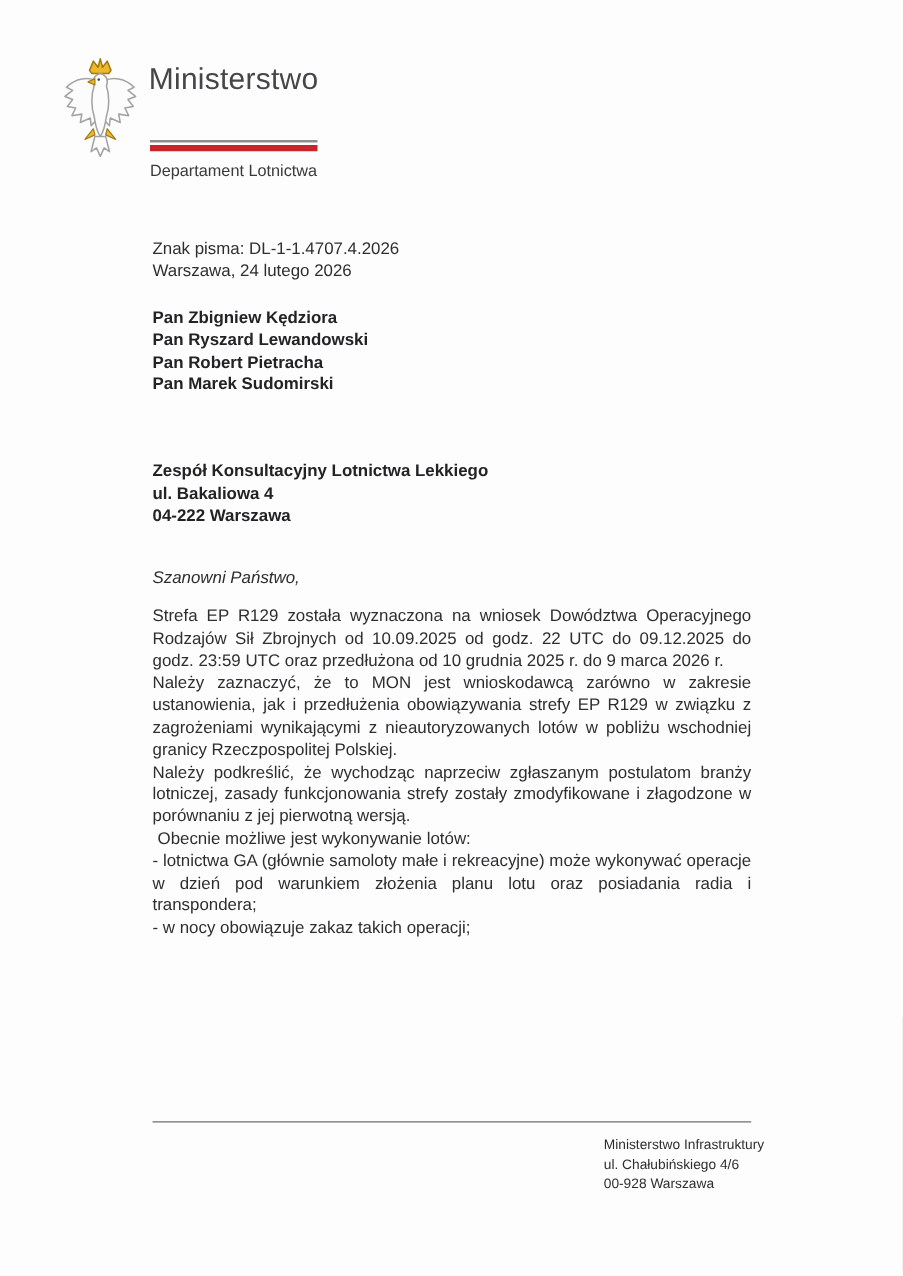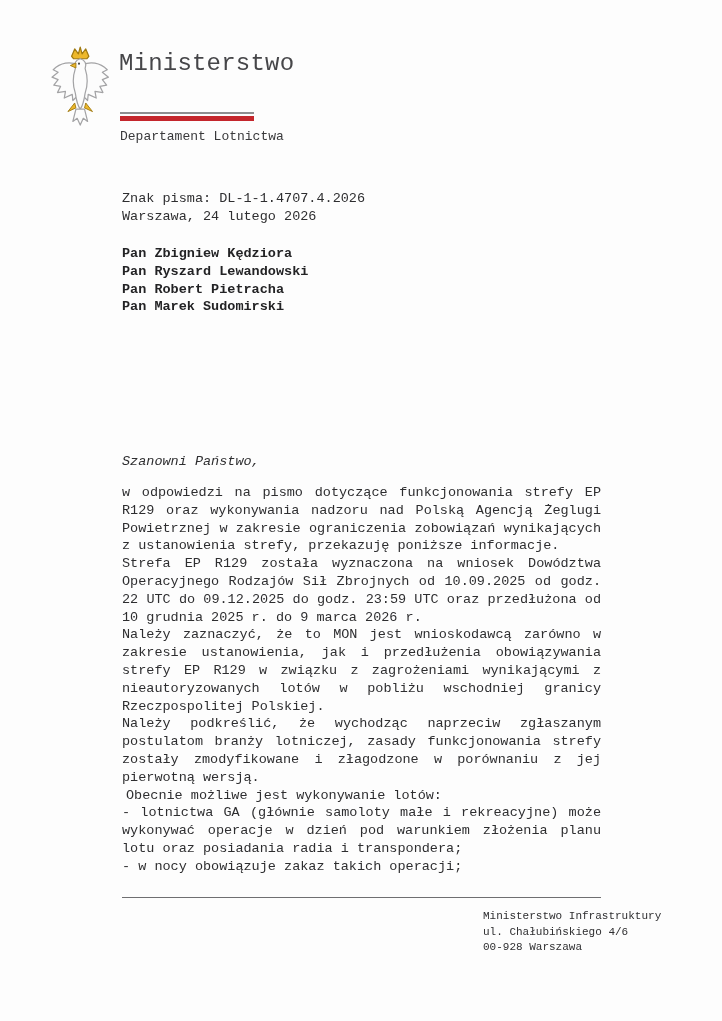--- a/index.html
+++ b/index.html
@@ -2,21 +2,21 @@
 <html style="--accent-red: #c4262c; --link-blue: #2e74a8;"><head>
 <meta charset="utf-8">
 <style>
   html, body { margin:0; padding:0; background:#e8e8e8; }
   .page {
     position: relative;
     width: 722px;
     height: 1021px;
     margin: 0 auto;
     background: #fdfdfd;
-    font-family: Liberation Mono, monospace;
+    font-family: Liberation Sans, sans-serif;
     color: #2e2e30;
     overflow: hidden;
     box-sizing: border-box;
   }
   
   .eagle {
     position: absolute;
     left: 48px; top: 44px;
     width: 62px; height: 86px;
   }
@@ -146,25 +146,29 @@
     <div>Warszawa, 24 lutego 2026</div>
   </div>
 
   <div class="recipients">
     <div>Pan Zbigniew Kędziora</div>
     <div>Pan Ryszard Lewandowski</div>
     <div>Pan Robert Pietracha</div>
     <div>Pan Marek Sudomirski</div>
   </div>
 
+  <div class="org">
+    <div>Zespół Konsultacyjny Lotnictwa Lekkiego</div>
+    <div>ul. Bakaliowa 4</div>
+    <div>04-222 Warszawa</div>
+  </div>
 
   <div class="salutation">Szanowni Państwo,</div>
 
   <div class="body-text">
-    <p>w odpowiedzi na pismo dotyczące funkcjonowania strefy EP R129 oraz wykonywania nadzoru nad Polską Agencją Żeglugi Powietrznej w zakresie ograniczenia zobowiązań wynikających z ustanowienia strefy, przekazuję poniższe informacje.</p>
     <p>Strefa EP R129 została wyznaczona na wniosek Dowództwa Operacyjnego Rodzajów Sił Zbrojnych od 10.09.2025 od godz. 22 UTC do 09.12.2025 do godz. 23:59 UTC oraz przedłużona od 10 grudnia 2025 r. do 9 marca 2026 r.</p>
     <p>Należy zaznaczyć, że to MON jest wnioskodawcą zarówno w zakresie ustanowienia, jak i przedłużenia obowiązywania strefy EP R129 w związku z zagrożeniami wynikającymi z nieautoryzowanych lotów w pobliżu wschodniej granicy Rzeczpospolitej Polskiej.</p>
     <p>Należy podkreślić, że wychodząc naprzeciw zgłaszanym postulatom branży lotniczej, zasady funkcjonowania strefy zostały zmodyfikowane i złagodzone w porównaniu z jej pierwotną wersją.</p>
     <p class="sp">Obecnie możliwe jest wykonywanie lotów:</p>
     <p>- lotnictwa GA (głównie samoloty małe i rekreacyjne) może wykonywać operacje w dzień pod warunkiem złożenia planu lotu oraz posiadania radia i transpondera;</p>
     <p>- w nocy obowiązuje zakaz takich operacji;</p>
   </div>
 
   <div class="footer-rule"></div>
   <div class="footer-right">

